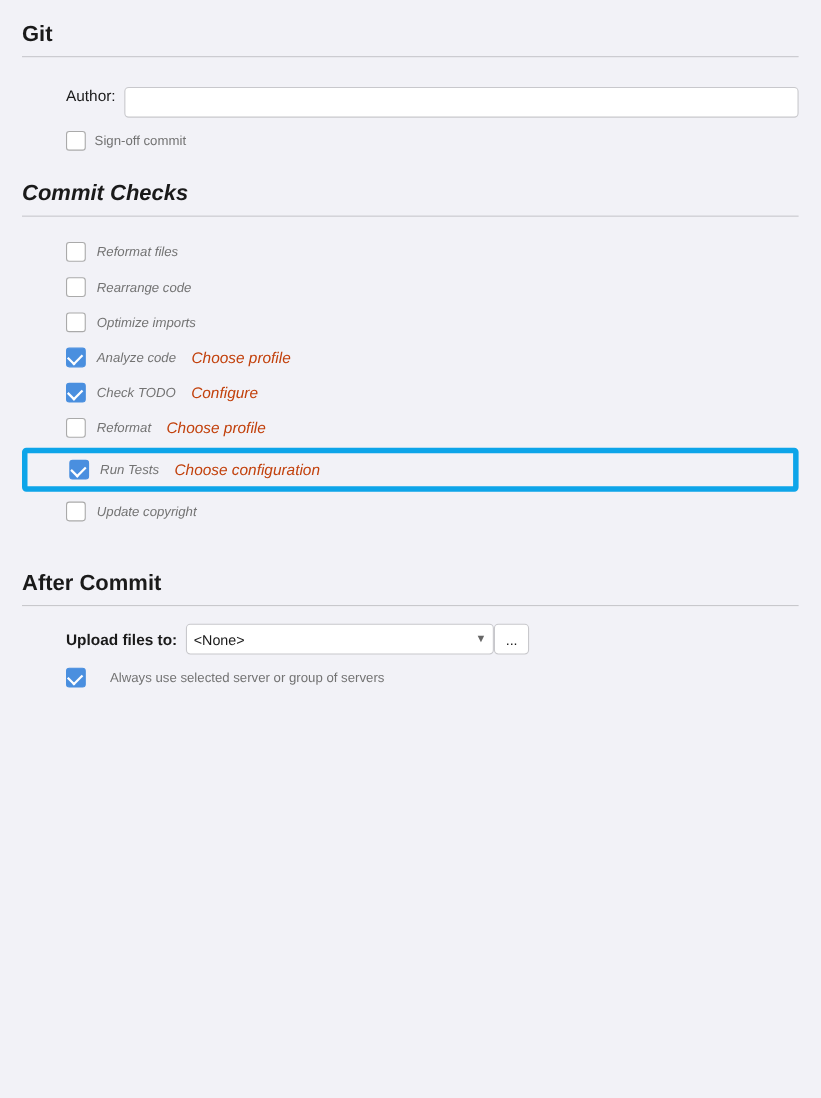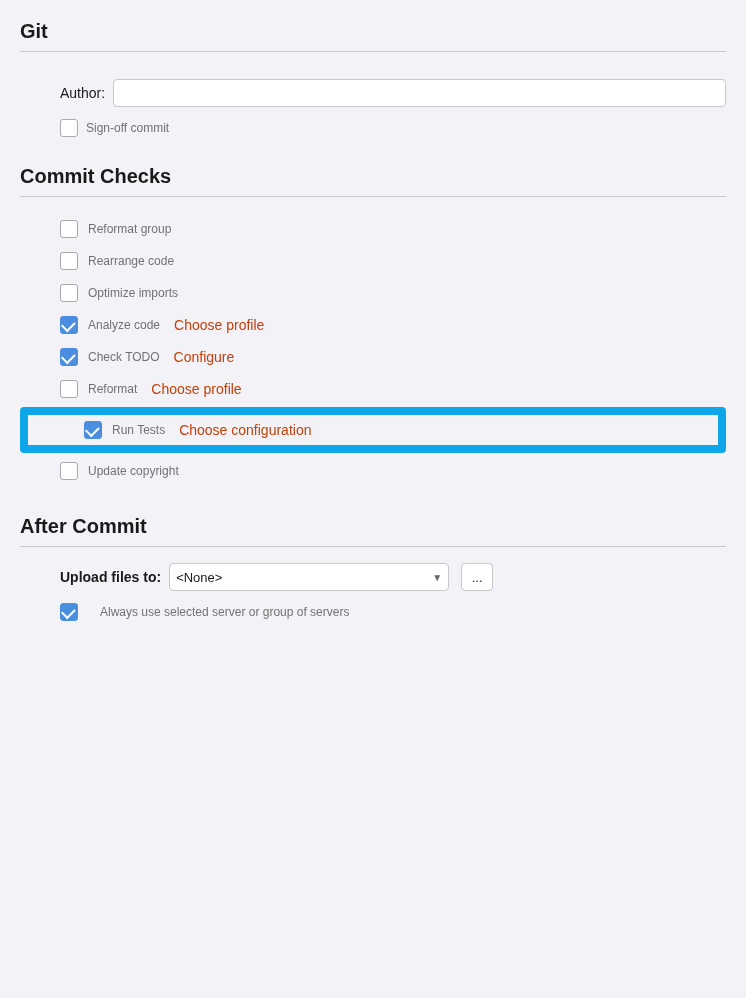--- a/index.html
+++ b/index.html
@@ -38,21 +38,21 @@
       margin-bottom: 16px;
     }
 
     
     .git-section {
       margin-bottom: 28px;
     }
 
     .author-row {
       display: flex;
-      align-items: center;
+      align-items: flex-start;
       gap: 8px;
       margin-bottom: 12px;
       padding-left: 40px;
       margin-top: 27px;
     }
 
     .author-label {
       font-size: 14px;
       color: #1a1a1a;
       white-space: nowrap;
@@ -71,34 +71,35 @@
 
     .signoff-row {
       display: flex;
       align-items: center;
       gap: 8px;
       padding-left: 40px;
     }
 
     
     .commit-checks-section {
-      margin-bottom: 28px;
+      margin-bottom: 38px;
+      font-style: italic;
     }
 
     .check-item {
       display: flex;
       align-items: center;
       gap: 10px;
       padding: 7px 40px;
     }
 
     .check-item.highlighted {
-      border: 8px solid #0ea5e9;
+      border: 5px solid #0ea5e9;
       border-radius: 4px;
-      padding: 6px 56px;
+      padding: 6px 38px;
       background: #f2f2f7;
       margin: 2px 0;
     }
 
     .check-label {
       font-size: 12px;
       color: #737373;
     }
 
     .check-link {
@@ -159,21 +160,21 @@
     .upload-label {
       font-size: 14px;
       color: #1a1a1a;
       white-space: nowrap;
       font-weight: bold;
     }
 
     .upload-select-wrapper {
       display: flex;
       align-items: center;
-      gap: 12px;
+      gap: 0;
     }
 
     .upload-select {
       width: 280px;
       height: 28px;
       border: 1px solid #c8c8cc;
       border-radius: 4px;
       background: #ffffff;
       padding: 0 6px;
       font-size: 13px;
@@ -241,21 +242,21 @@
       <span class="check-label">Sign-off commit</span>
     </div>
   </div>
 
   <div class="commit-checks-section">
     <div class="section-title">Commit Checks</div>
     <hr class="section-divider">
 
     <div class="check-item">
       <div class="custom-checkbox unchecked"></div>
-      <span class="check-label">Reformat group</span>
+      <span class="check-label">Reformat files</span>
     </div>
 
     <div class="check-item">
       <div class="custom-checkbox unchecked"></div>
       <span class="check-label">Rearrange code</span>
     </div>
 
     <div class="check-item">
       <div class="custom-checkbox unchecked"></div>
       <span class="check-label">Optimize imports</span>

